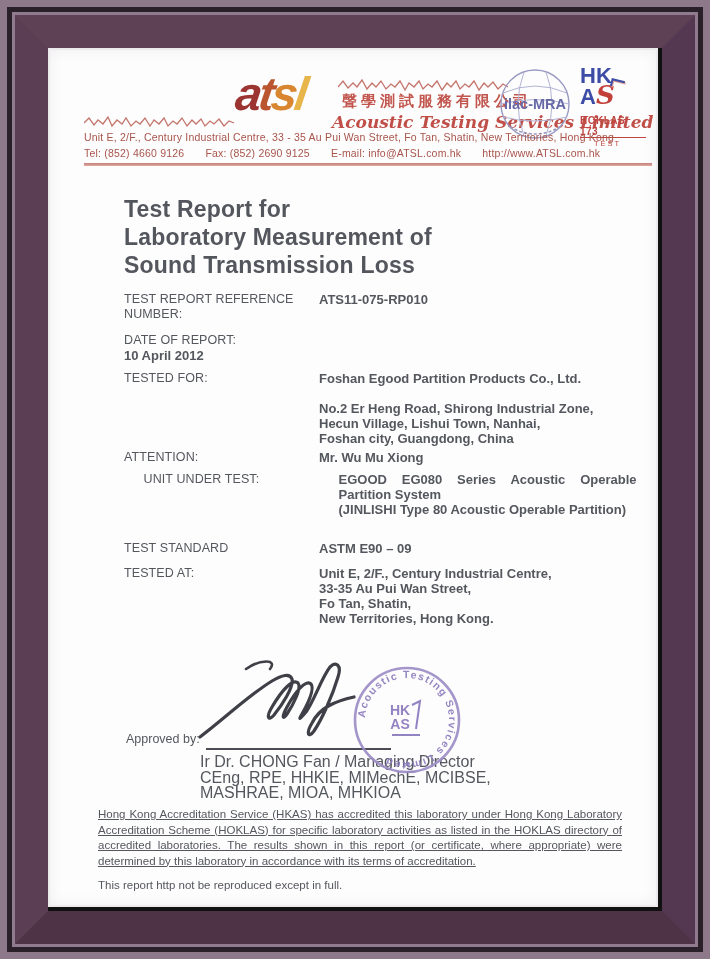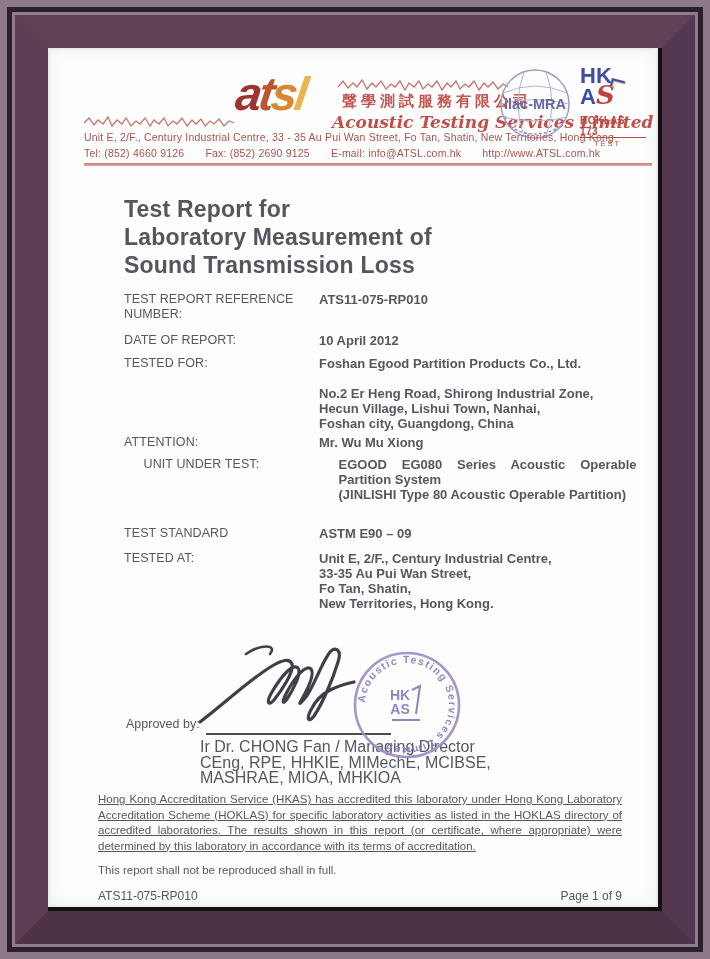--- a/index.html
+++ b/index.html
@@ -55,21 +55,21 @@
 
   
   .title { margin:27px 0 13px 74px; font-size:23px; font-weight:bold; line-height:28px;
            color:#54565d; letter-spacing:0.2px; }
   .details { margin-left:74px; font-size:12.5px; }
   .drow { display:flex; margin-bottom:9px; }
   .dlabel { width:195px; font-weight:normal; letter-spacing:0.1px; flex:none; line-height:15px; }
   .dvalue { width:298px; font-weight:bold; font-size:13px; line-height:15px; }
   .pre { white-space:pre-line; }
   .just { text-align:justify; }
-  .mb11 { margin-bottom:11px; } .mb8 { margin-bottom:8px; } .mb15 { margin-bottom:15px; }
+  .mb11 { margin-bottom:11px; } .mb8 { margin-bottom:8px;flex-direction:column; } .mb15 { margin-bottom:15px; }
   .mb4 { margin-bottom:4px; } .mb7 { margin-bottom:7px; } .mb0 { margin-bottom:0;justify-content:center; }
   .mt24 { margin-top:24px; } .mb10 { margin-bottom:10px; }
   .dvalue p + p { margin-top:0; }
 
   
   .sig-block { position:relative; height:148px; margin:29px 0 0 74px; }
   .sig-svg { position:absolute; left:70px; top:2px; }
   .sig-line { position:absolute; left:82px; top:93px; width:185px; border-top:2px solid #4c4c54; }
   .approved { position:absolute; left:2px; top:77px; font-size:12.5px; }
   .sig-name { position:absolute; left:76px; top:99px; font-size:16px; line-height:15.5px; }
@@ -209,21 +209,21 @@
       </text>
       <text x="57" y="104" text-anchor="middle" font-size="9" fill="#8d7dbe">★</text>
       <text x="50" y="52" text-anchor="middle" font-size="14" font-weight="bold" fill="#8a79bd">HK</text>
       <text x="50" y="66" text-anchor="middle" font-size="14" font-weight="bold" fill="#8a79bd">AS</text>
       <path d="M62,42 L70,38 L66,66" fill="none" stroke="#8a79bd" stroke-width="2"></path>
       <line x1="42" y1="72" x2="70" y2="72" stroke="#8a79bd" stroke-width="2"></line>
     </svg>
   </div>
 
   <p class="accred">Hong Kong Accreditation Service (HKAS) has accredited this laboratory under Hong Kong Laboratory Accreditation Scheme (HOKLAS) for specific laboratory activities as listed in the HOKLAS directory of accredited laboratories. The results shown in this report (or certificate, where appropriate) were determined by this laboratory in accordance with its terms of accreditation.</p>
-  <p class="note">This report shall not be reproduced shall in full.</p>
+  <p class="note">This report http not be reproduced except in full.</p>
   <div class="bottomrow">
     <span>ATS11-075-RP010</span>
     <span>Page 1 of 9</span>
   </div>
 
 </div>
 </div>
 </div>
 </div>
 </div>

